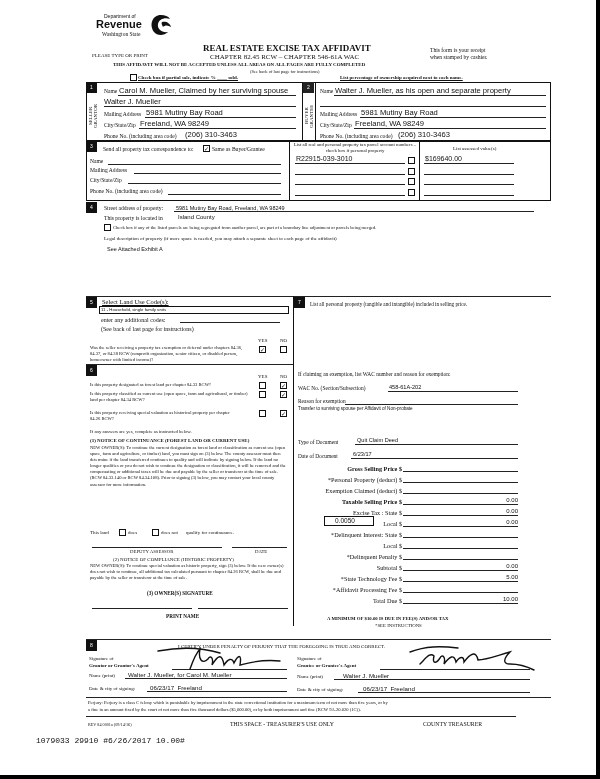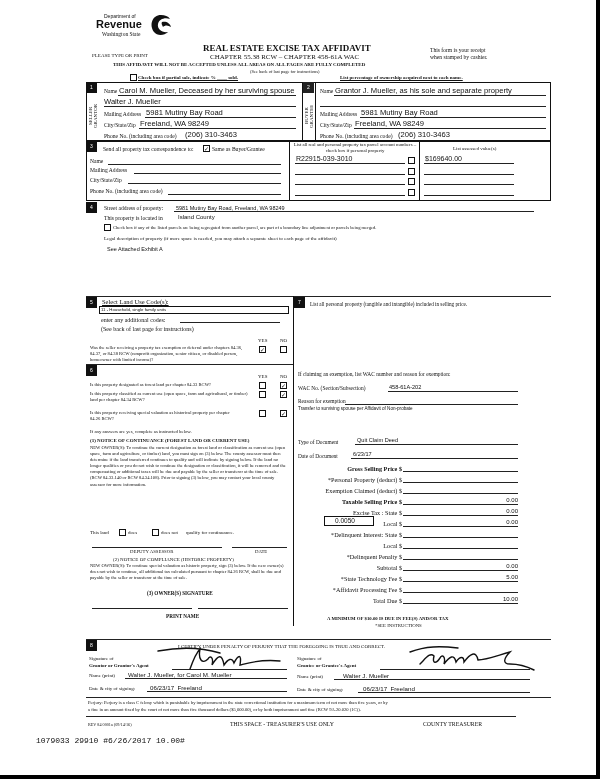--- a/index.html
+++ b/index.html
@@ -34,54 +34,54 @@
   <div class="abs sans" style="left:8px;top:3px;font-size:5px;">Department of</div>
   <div class="abs sans" style="left:0;top:8px;font-size:11px;font-weight:bold;">Revenue</div>
   <div class="abs" style="left:6px;top:21px;font-size:5.5px;">Washington State</div>
   <svg class="abs" style="left:52px;top:3px;" width="26" height="24" viewBox="0 0 26 24">
     <path d="M13 2 C4 2 1 12 6 19 C9 23 16 23 20 19 C14 20 9 16 10 11 C11 6 17 4 22 6 C20 3 17 2 13 2 Z" fill="#111"></path>
     <path d="M14 9 C18 8 22 10 23 14 C20 12 17 12 15 14 C14 12 13 10 14 9 Z" fill="#111"></path>
   </svg>
 </div>
 
 <div class="abs" style="left:203px;top:43px;font-size:9px;font-weight:bold;">REAL ESTATE EXCISE TAX AFFIDAVIT</div>
-<div class="abs" style="left:210px;top:53px;font-size:7px;">CHAPTER 55.38 RCW – CHAPTER 458-61A WAC</div>
+<div class="abs" style="left:210px;top:53px;font-size:7px;">CHAPTER 82.45 RCW – CHAPTER 546-61A WAC</div>
 <div class="lbl" style="left:92px;top:53px;font-size:5px;">PLEASE TYPE OR PRINT</div>
 <div class="lbl" style="left:430px;top:47px;">This form is your receipt</div>
 <div class="lbl" style="left:430px;top:54px;">when stamped by cashier.</div>
 <div class="lbl" style="left:113px;top:62px;font-size:5px;font-weight:bold;">THIS AFFIDAVIT WILL NOT BE ACCEPTED UNLESS ALL AREAS ON ALL PAGES ARE FULLY COMPLETED</div>
 <div class="lbl" style="left:250px;top:69px;font-size:4.5px;">(See back of last page for instructions)</div>
 <div class="chk" style="left:130px;top:74px;"></div>
 <div class="lbl" style="left:138px;top:75px;font-size:5px;font-weight:bold;text-decoration:underline;">Check box if partial sale, indicate % ____ sold.</div>
 <div class="lbl" style="left:340px;top:75px;font-size:5px;font-weight:bold;text-decoration:underline;">List percentage of ownership acquired next to each name.</div>
 
 <div class="box" style="left:86px;top:82px;width:465px;height:59px;"></div>
 <div class="box" style="left:302px;top:82px;width:1px;height:59px;border-width:0 0 0 1px;"></div>
 
 <div class="secnum" style="left:86px;top:82px;">1</div>
 <div class="vlabel" style="left:88px;top:96px;width:10px;height:40px;">SELLER GRANTOR</div>
 <div class="lbl" style="left:104px;top:88px;">Name</div>
-<div class="val" style="left:119px;top:86px;">Carol M. Mueller, Deceased by her surviving spouse</div>
+<div class="val" style="left:119px;top:86px;">Carol M. Mueller, Claimed by her surviving spouse</div>
 <div class="uline" style="left:118px;top:95px;width:178px;"></div>
 <div class="val" style="left:104px;top:97px;">Walter J. Mueller</div>
 <div class="uline" style="left:104px;top:106px;width:192px;"></div>
 <div class="lbl" style="left:104px;top:111px;">Mailing Address</div>
 <div class="val" style="left:146px;top:108px;">5981 Mutiny Bay Road</div>
 <div class="uline" style="left:145px;top:117px;width:151px;"></div>
 <div class="lbl" style="left:104px;top:122px;">City/State/Zip</div>
 <div class="val" style="left:140px;top:119px;">Freeland, WA 98249</div>
 <div class="uline" style="left:139px;top:128px;width:157px;"></div>
 <div class="lbl" style="left:104px;top:133px;">Phone No. (including area code)</div>
 <div class="val" style="left:185px;top:130px;">(206) 310-3463</div>
 
 <div class="secnum" style="left:303px;top:82px;background:#222;">2</div>
 <div class="box" style="left:303px;top:82px;width:13px;height:59px;border-width:0 1px 0 0;"></div>
 <div class="vlabel" style="left:304px;top:96px;width:10px;height:40px;">BUYER GRANTEE</div>
 <div class="lbl" style="left:320px;top:88px;">Name</div>
-<div class="val" style="left:335px;top:86px;">Grantor J. Mueller, as his sole and separate property</div>
+<div class="val" style="left:335px;top:86px;">Walter J. Mueller, as his open and separate property</div>
 <div class="uline" style="left:334px;top:95px;width:212px;"></div>
 <div class="uline" style="left:320px;top:106px;width:226px;"></div>
 <div class="lbl" style="left:320px;top:111px;">Mailing Address</div>
 <div class="val" style="left:361px;top:108px;">5981 Mutiny Bay Road</div>
 <div class="uline" style="left:360px;top:117px;width:186px;"></div>
 <div class="lbl" style="left:320px;top:122px;">City/State/Zip</div>
 <div class="val" style="left:355px;top:119px;">Freeland, WA 98249</div>
 <div class="uline" style="left:354px;top:128px;width:192px;"></div>
 <div class="lbl" style="left:320px;top:133px;">Phone No. (including area code)</div>
 <div class="val" style="left:398px;top:130px;">(206) 310-3463</div>

